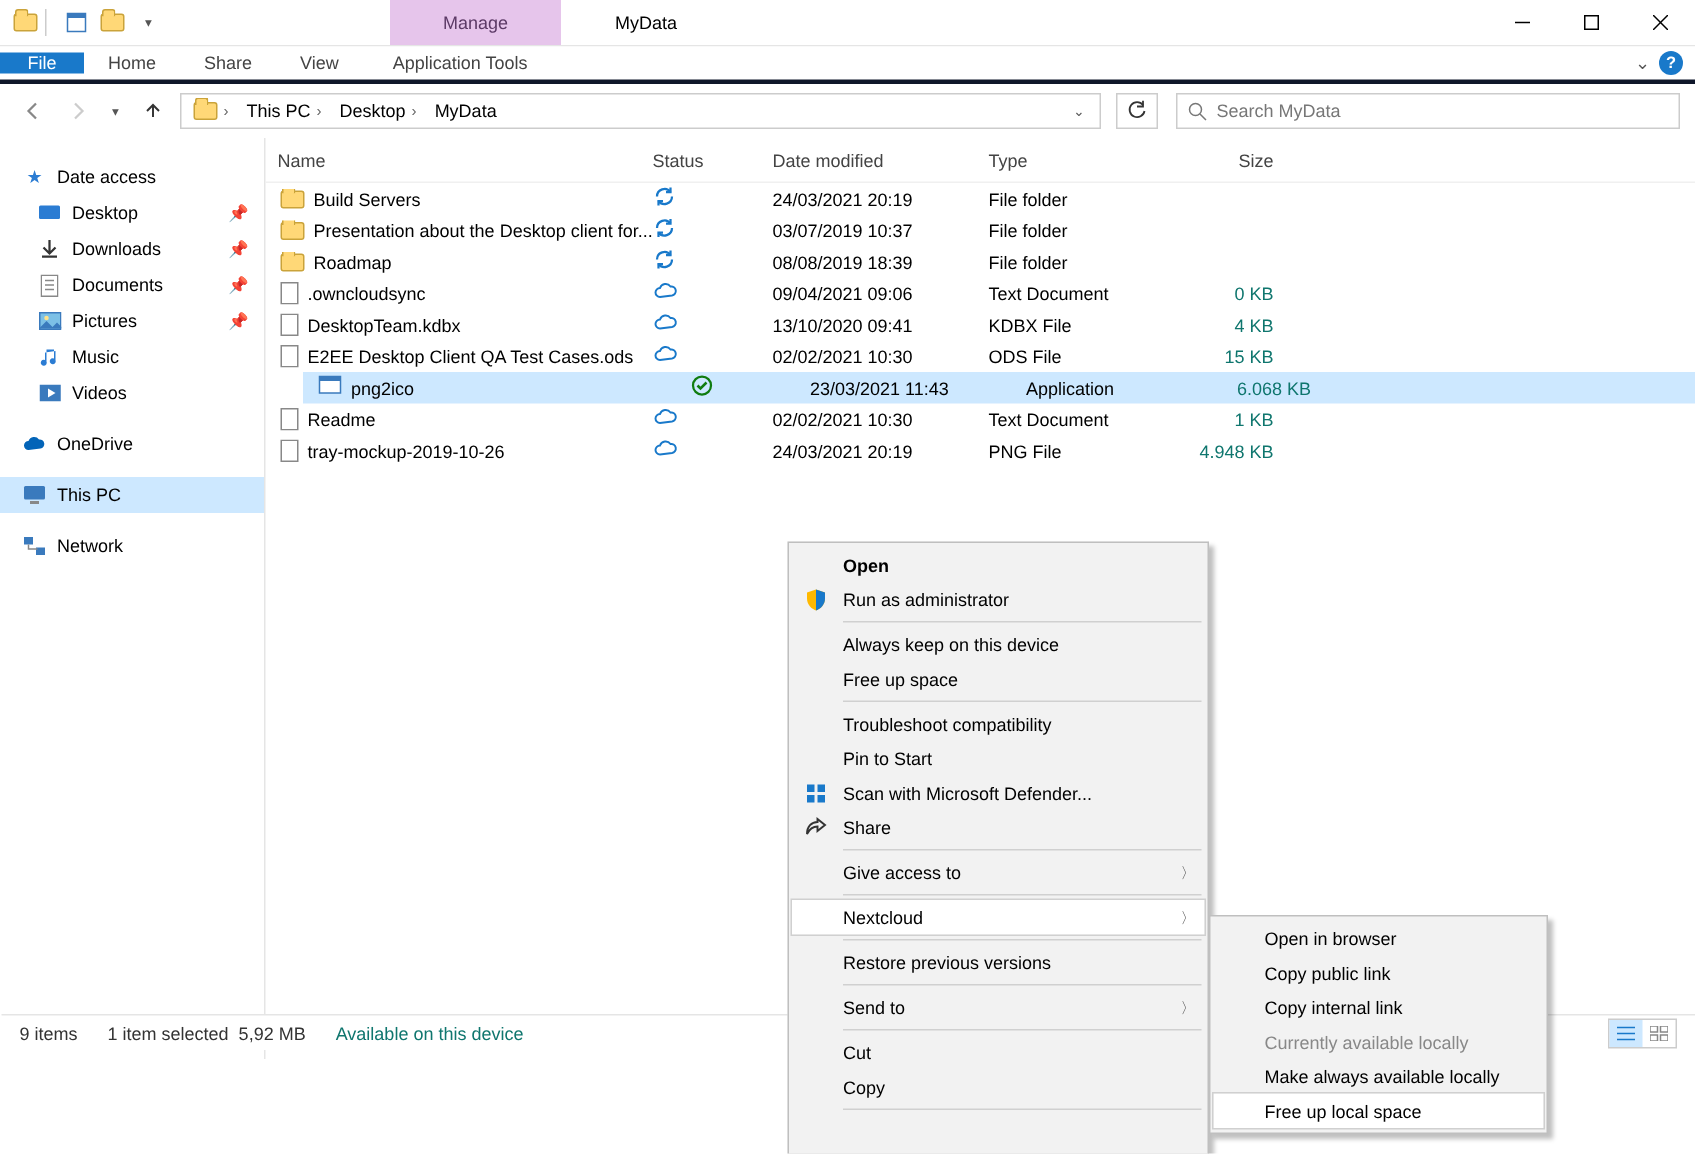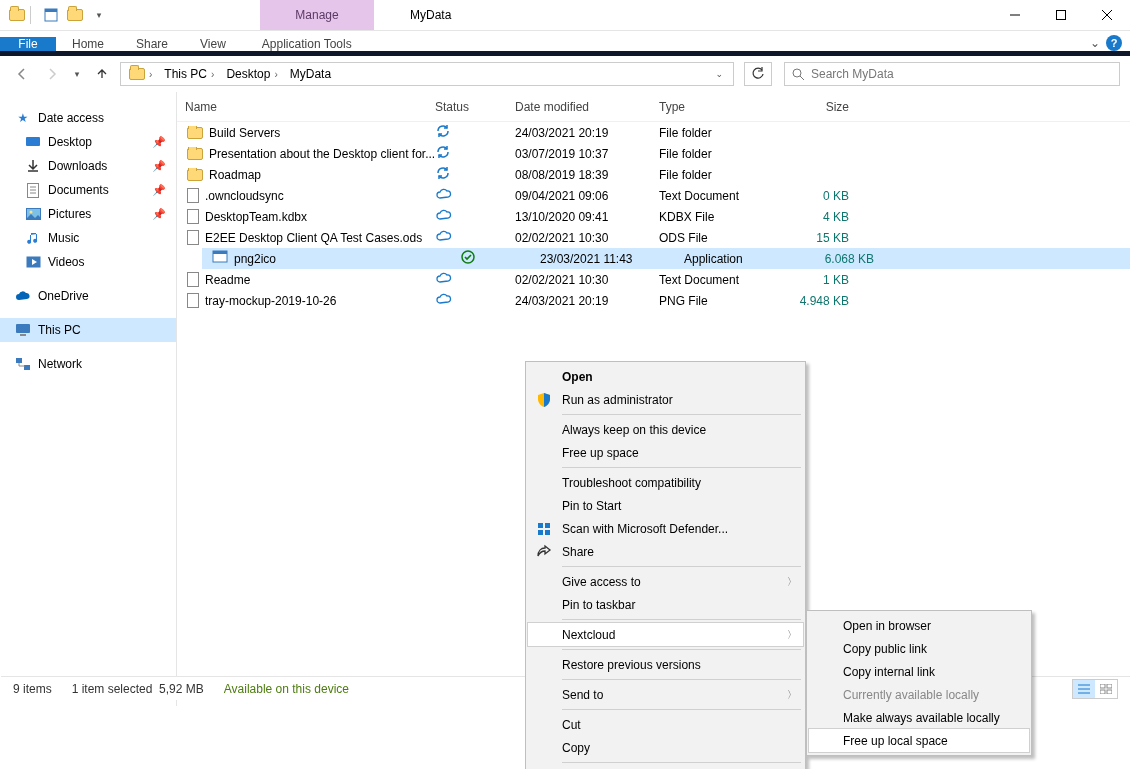--- a/index.html
+++ b/index.html
@@ -9,21 +9,21 @@
   .titlebar { height: 31px; display: flex; align-items: stretch; border-bottom: 1px solid #e5e5e5; background: #fff; }
   .qat { display: flex; align-items: center; padding-left: 6px; gap: 2px; }
   .qat-icon { width: 22px; height: 22px; display: flex; align-items: center; justify-content: center; }
   .titlebar .contextual-tab { margin-left: 150px; width: 114px; background: #e6c5eb; color: #5c3a66; display: flex; align-items: center; justify-content: center; font-size: 12px; }
   .titlebar .wintitle { flex: 1; display: flex; align-items: center; padding-left: 36px; color: #000; }
   .winctrls { display: flex; }
   .winctrl { width: 46px; display: flex; align-items: center; justify-content: center; }
   .winctrl svg { stroke: #000; }
 
   
-  .ribbon { height: 25px; display: flex; align-items: flex-end; border-bottom: 5px solid #0f172a; background: #fff; }
+  .ribbon { height: 25px; display: flex; align-items: center; border-bottom: 3px solid #0f172a; background: #fff; }
   .file-tab { width: 56px; background: #1979ca; color: #fff; display: flex; align-items: center; justify-content: center; }
   .ribbon-tab { padding: 0 16px; display: flex; align-items: center; color: #444; }
   .ribbon-right { margin-left: auto; display: flex; align-items: center; padding-right: 8px; gap: 6px; }
 
   
   .addrbar { height: 36px; display: flex; align-items: center; padding: 0 10px; gap: 6px; background: #fff; }
   .navbtn { width: 24px; height: 24px; display: flex; align-items: center; justify-content: center; color: #888; }
   .breadcrumb { flex: 1; height: 24px; border: 1px solid #ccc; display: flex; align-items: center; padding: 0 4px; gap: 4px; }
   .crumb { display: flex; align-items: center; gap: 4px; padding: 0 4px; }
   .crumb-sep { color: #666; font-size: 10px; }
@@ -470,21 +470,21 @@
           </div>
           <div class="cell-date">24/03/2021 20:19</div>
           <div class="cell-type">PNG File</div>
           <div class="cell-size">4.948 KB</div>
         </div>
       </div>
 
     <div class="statusbar" style="bottom:auto; top:584px; left:-176px; right:0;">
       <span>9 items</span>
       <span><span>1 item selected</span>&nbsp;&nbsp;<span>5,92 MB</span></span>
-      <span style="color:#4d7c0f">Available on this device</span>
+      <span style="color:#0f766e">Available on this device</span>
       <div class="spacer"></div>
       <div class="view-toggle">
         <div class="active">
           <svg width="12" height="10">
               <line x1="0" y1="1" x2="12" y2="1" stroke="#1979ca"></line>
               <line x1="0" y1="5" x2="12" y2="5" stroke="#1979ca"></line>
               <line x1="0" y1="9" x2="12" y2="9" stroke="#1979ca"></line>
             </svg>
         </div>
         <div>
@@ -543,23 +543,20 @@
             <path d="M9 2l5 4-5 4V7c-4 0-6 3-7 5 0-5 3-8 7-8V2z" fill="none" stroke="#333" stroke-width="1.3"></path>
           </svg>
         </span>
         <span>Share</span>
       </div>
       <div class="ctx-sep"></div>
       <div class="ctx-item">
         <span>Give access to</span>
         <span class="chev">〉</span>
       </div>
-      <div class="ctx-item">
-        <span>Pin to taskbar</span>
-      </div>
       <div class="ctx-sep"></div>
       <div class="ctx-item hover">
         <span>Nextcloud</span>
         <span class="chev">〉</span>
       </div>
       <div class="ctx-sep"></div>
       <div class="ctx-item">
         <span>Restore previous versions</span>
       </div>
       <div class="ctx-sep"></div>

